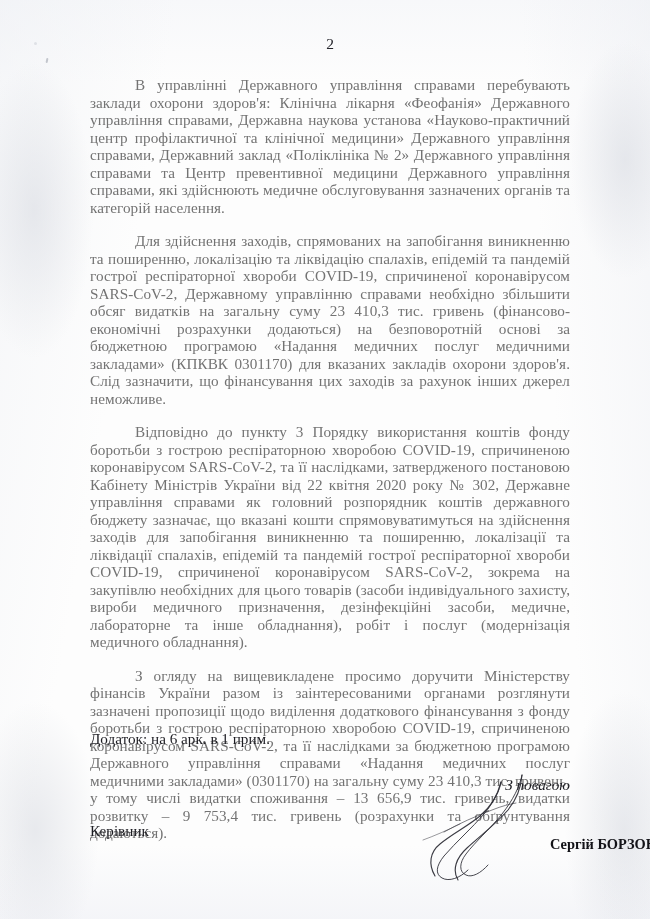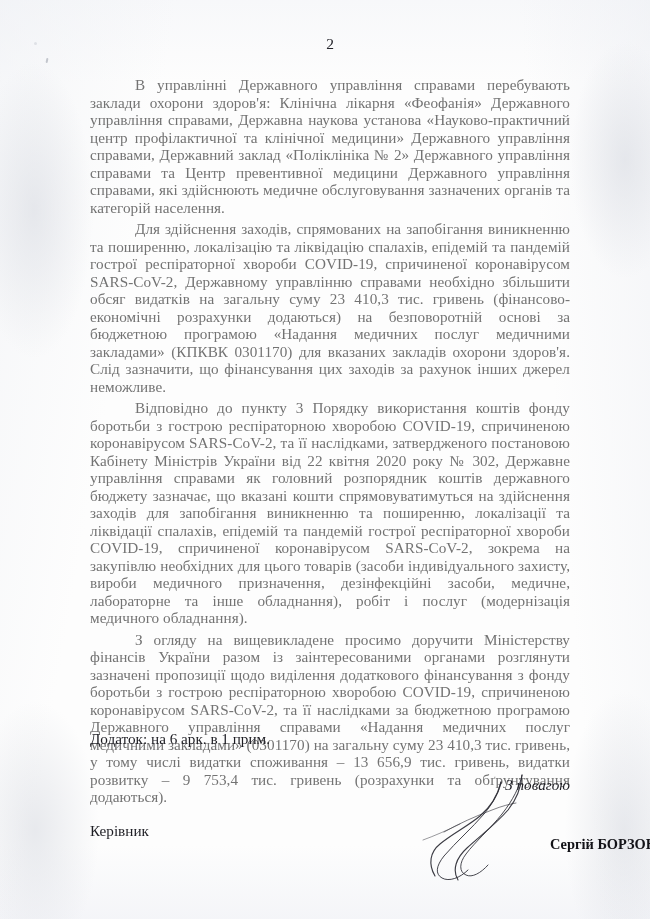--- a/index.html
+++ b/index.html
@@ -85,21 +85,21 @@
     text-align: justify;
     text-justify: inter-word;
     text-indent: 45px;
     font-size: 15.2px;
     line-height: 17.5px;
     margin: 0;
     color: #737373;
     letter-spacing: 0.05px;
     -webkit-font-smoothing: antialiased;
   }
-  .para + .para { margin-top: 4px; }
+  .para + .para { margin-top: 16px; }
 
   #closing-block {
     position: absolute;
     left: 0;
     top: 730px;
     width: 480px;
   }
   #attachment-line {
     font-size: 15.2px;
     line-height: 17.5px;

